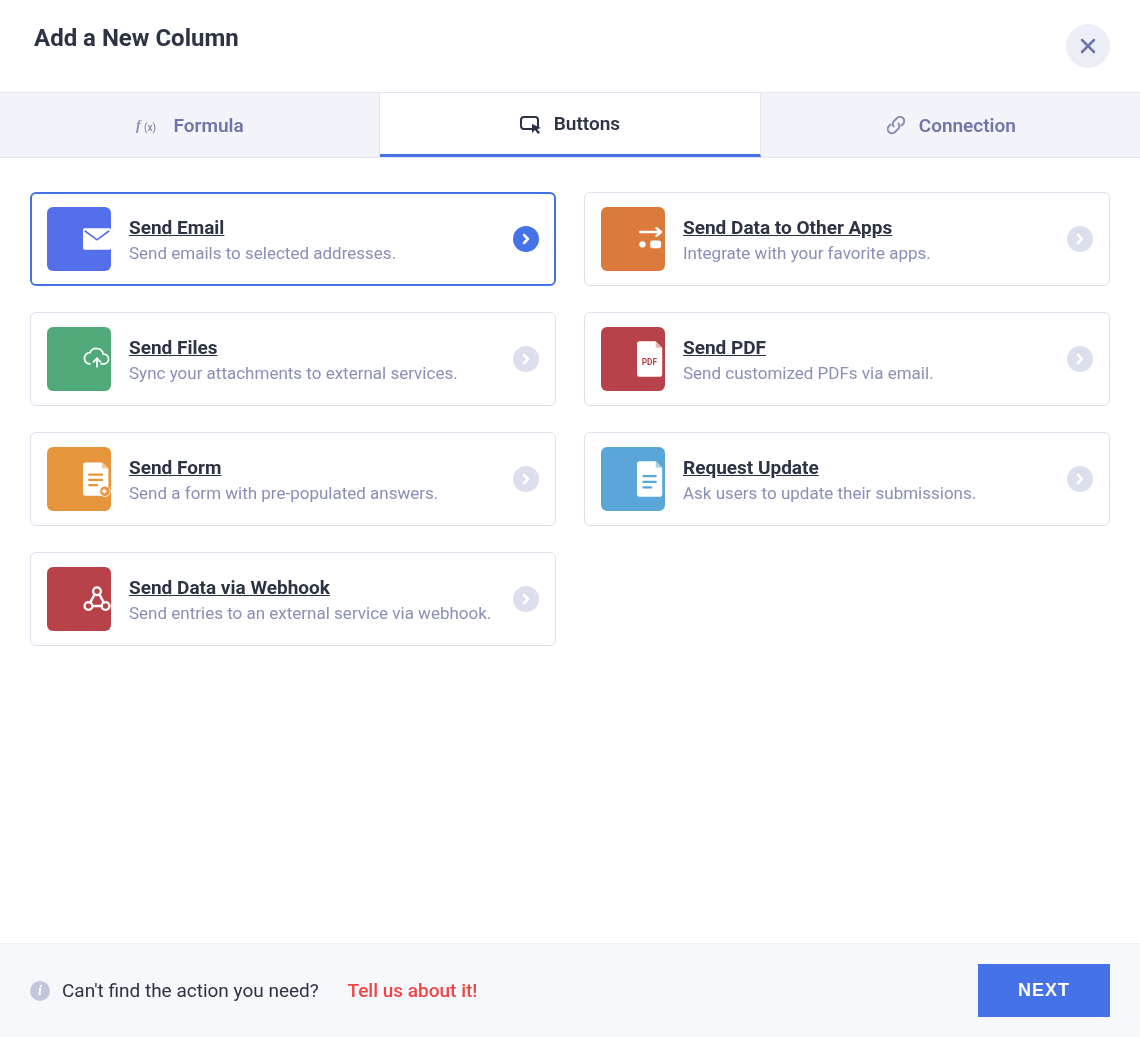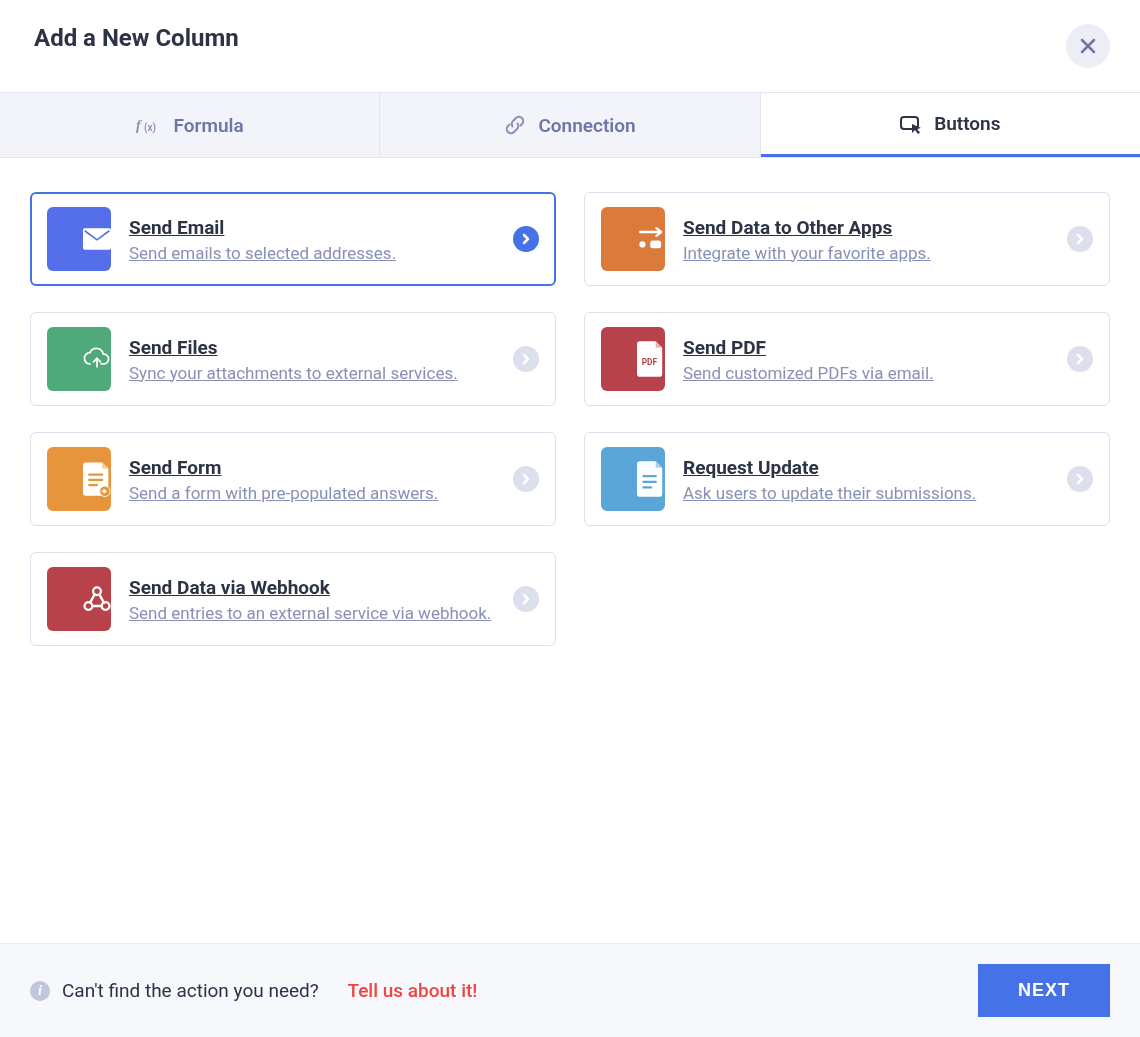--- a/index.html
+++ b/index.html
@@ -98,21 +98,20 @@
   .card-title {
     font-size: 19px;
     font-weight: 700;
     color: #2c3345;
     margin-bottom: 4px;
     text-decoration: underline;
   }
   .card-desc {
     font-size: 17px;
     color: #8a8fb5;
-    text-decoration: underline;
   }
   .chevron {
     width: 26px;
     height: 26px;
     border-radius: 50%;
     background: #dcdfec;
     display: flex;
     align-items: center;
     justify-content: center;
     flex-shrink: 0;
@@ -182,33 +181,33 @@
 </div>
 
 <div class="tabs">
   <div class="tab">
     <svg width="26" height="18" viewBox="0 0 26 18" fill="none">
         <text x="0" y="14" font-size="14" font-style="italic" font-family="Georgia,serif" fill="#8a8fb5">f</text>
         <text x="8" y="15" font-size="10" fill="#8a8fb5">(x)</text>
       </svg>
     <span>Formula</span>
   </div>
+  <div class="tab active">
+    <svg width="22" height="20" viewBox="0 0 22 20" fill="none">
+        <rect x="1" y="3" width="17" height="12" rx="3" stroke="#2c3345" stroke-width="2"></rect>
+        <path d="M12 10 L12 19 L15 16 L18 20 L20 18.5 L17 15 L21 14 Z" fill="#2c3345"></path>
+      </svg>
+    <span>Buttons</span>
+  </div>
   <div class="tab">
     <svg width="22" height="22" viewBox="0 0 22 22" fill="none" stroke="#8a8fb5" stroke-width="2">
         <path d="M9 13 a4 4 0 0 1 0-6 l3-3 a4 4 0 0 1 6 6 l-2 2"></path>
         <path d="M13 9 a4 4 0 0 1 0 6 l-3 3 a4 4 0 0 1 -6 -6 l2-2"></path>
       </svg>
     <span>Connection</span>
-  </div>
-  <div class="tab active">
-    <svg width="22" height="20" viewBox="0 0 22 20" fill="none">
-        <rect x="1" y="3" width="17" height="12" rx="3" stroke="#2c3345" stroke-width="2"></rect>
-        <path d="M12 10 L12 19 L15 16 L18 20 L20 18.5 L17 15 L21 14 Z" fill="#2c3345"></path>
-      </svg>
-    <span>Buttons</span>
   </div>
 </div>
 
 <div class="content">
 
   <div class="card selected">
     <div class="card-icon" style="background:#546fe9">
       <svg width="34" height="26" viewBox="0 0 34 26" fill="#fff">
           <path d="M2 0 h30 a2 2 0 0 1 2 2 v22 a2 2 0 0 1 -2 2 h-30 a2 2 0 0 1 -2 -2 v-22 a2 2 0 0 1 2 -2 Z M2 4 L17 15 L32 4" fill="none" stroke="#fff" stroke-width="0"></path>
           <path d="M2 0 h30 a2 2 0 0 1 2 2 v22 a2 2 0 0 1 -2 2 h-30 a2 2 0 0 1 -2 -2 v-22 a2 2 0 0 1 2 -2 Z" fill="#fff"></path>

